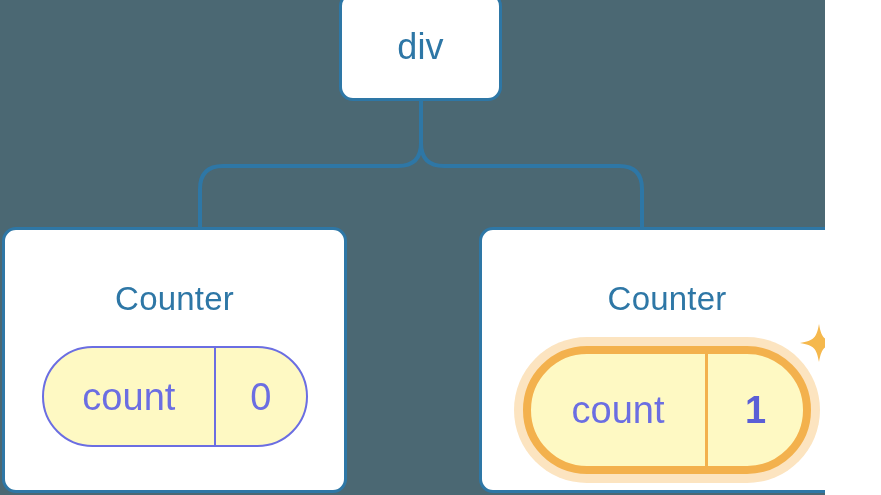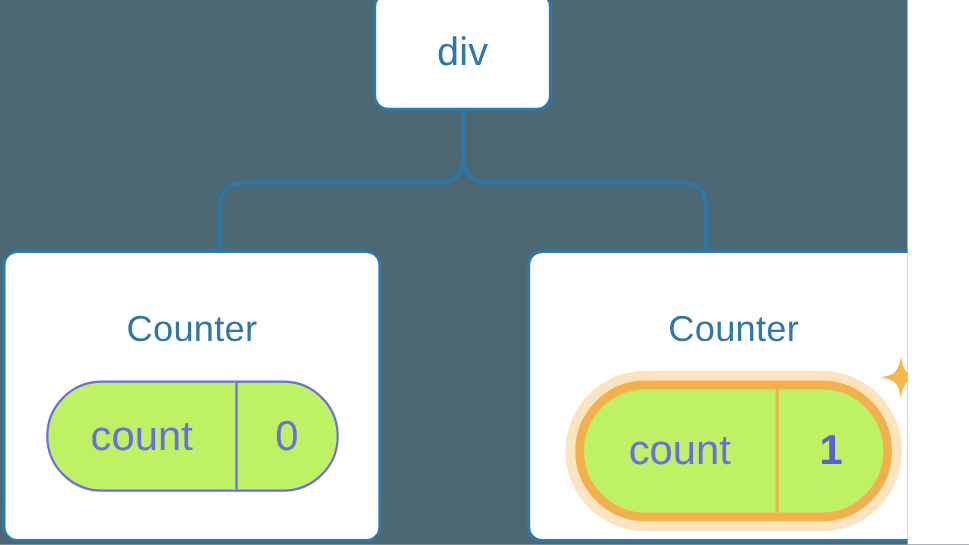--- a/index.html
+++ b/index.html
@@ -78,21 +78,21 @@
     align-items: center;
     justify-content: center;
   }
   #node-counter-left .pill-wrap { margin-top: 31px; }
   #node-counter-right .pill-wrap { margin-top: 31px; }
 
   .pill {
     box-sizing: border-box;
     display: flex;
     align-items: stretch;
-    background: #bef264;
+    background: #fef9c3;
     border-radius: 999px;
   }
   .pill-plain {
     width: 266px;
     height: 101px;
     border: 2px solid #6b6ee2;
   }
   .pill-key, .pill-val {
     display: flex;
     align-items: center;

